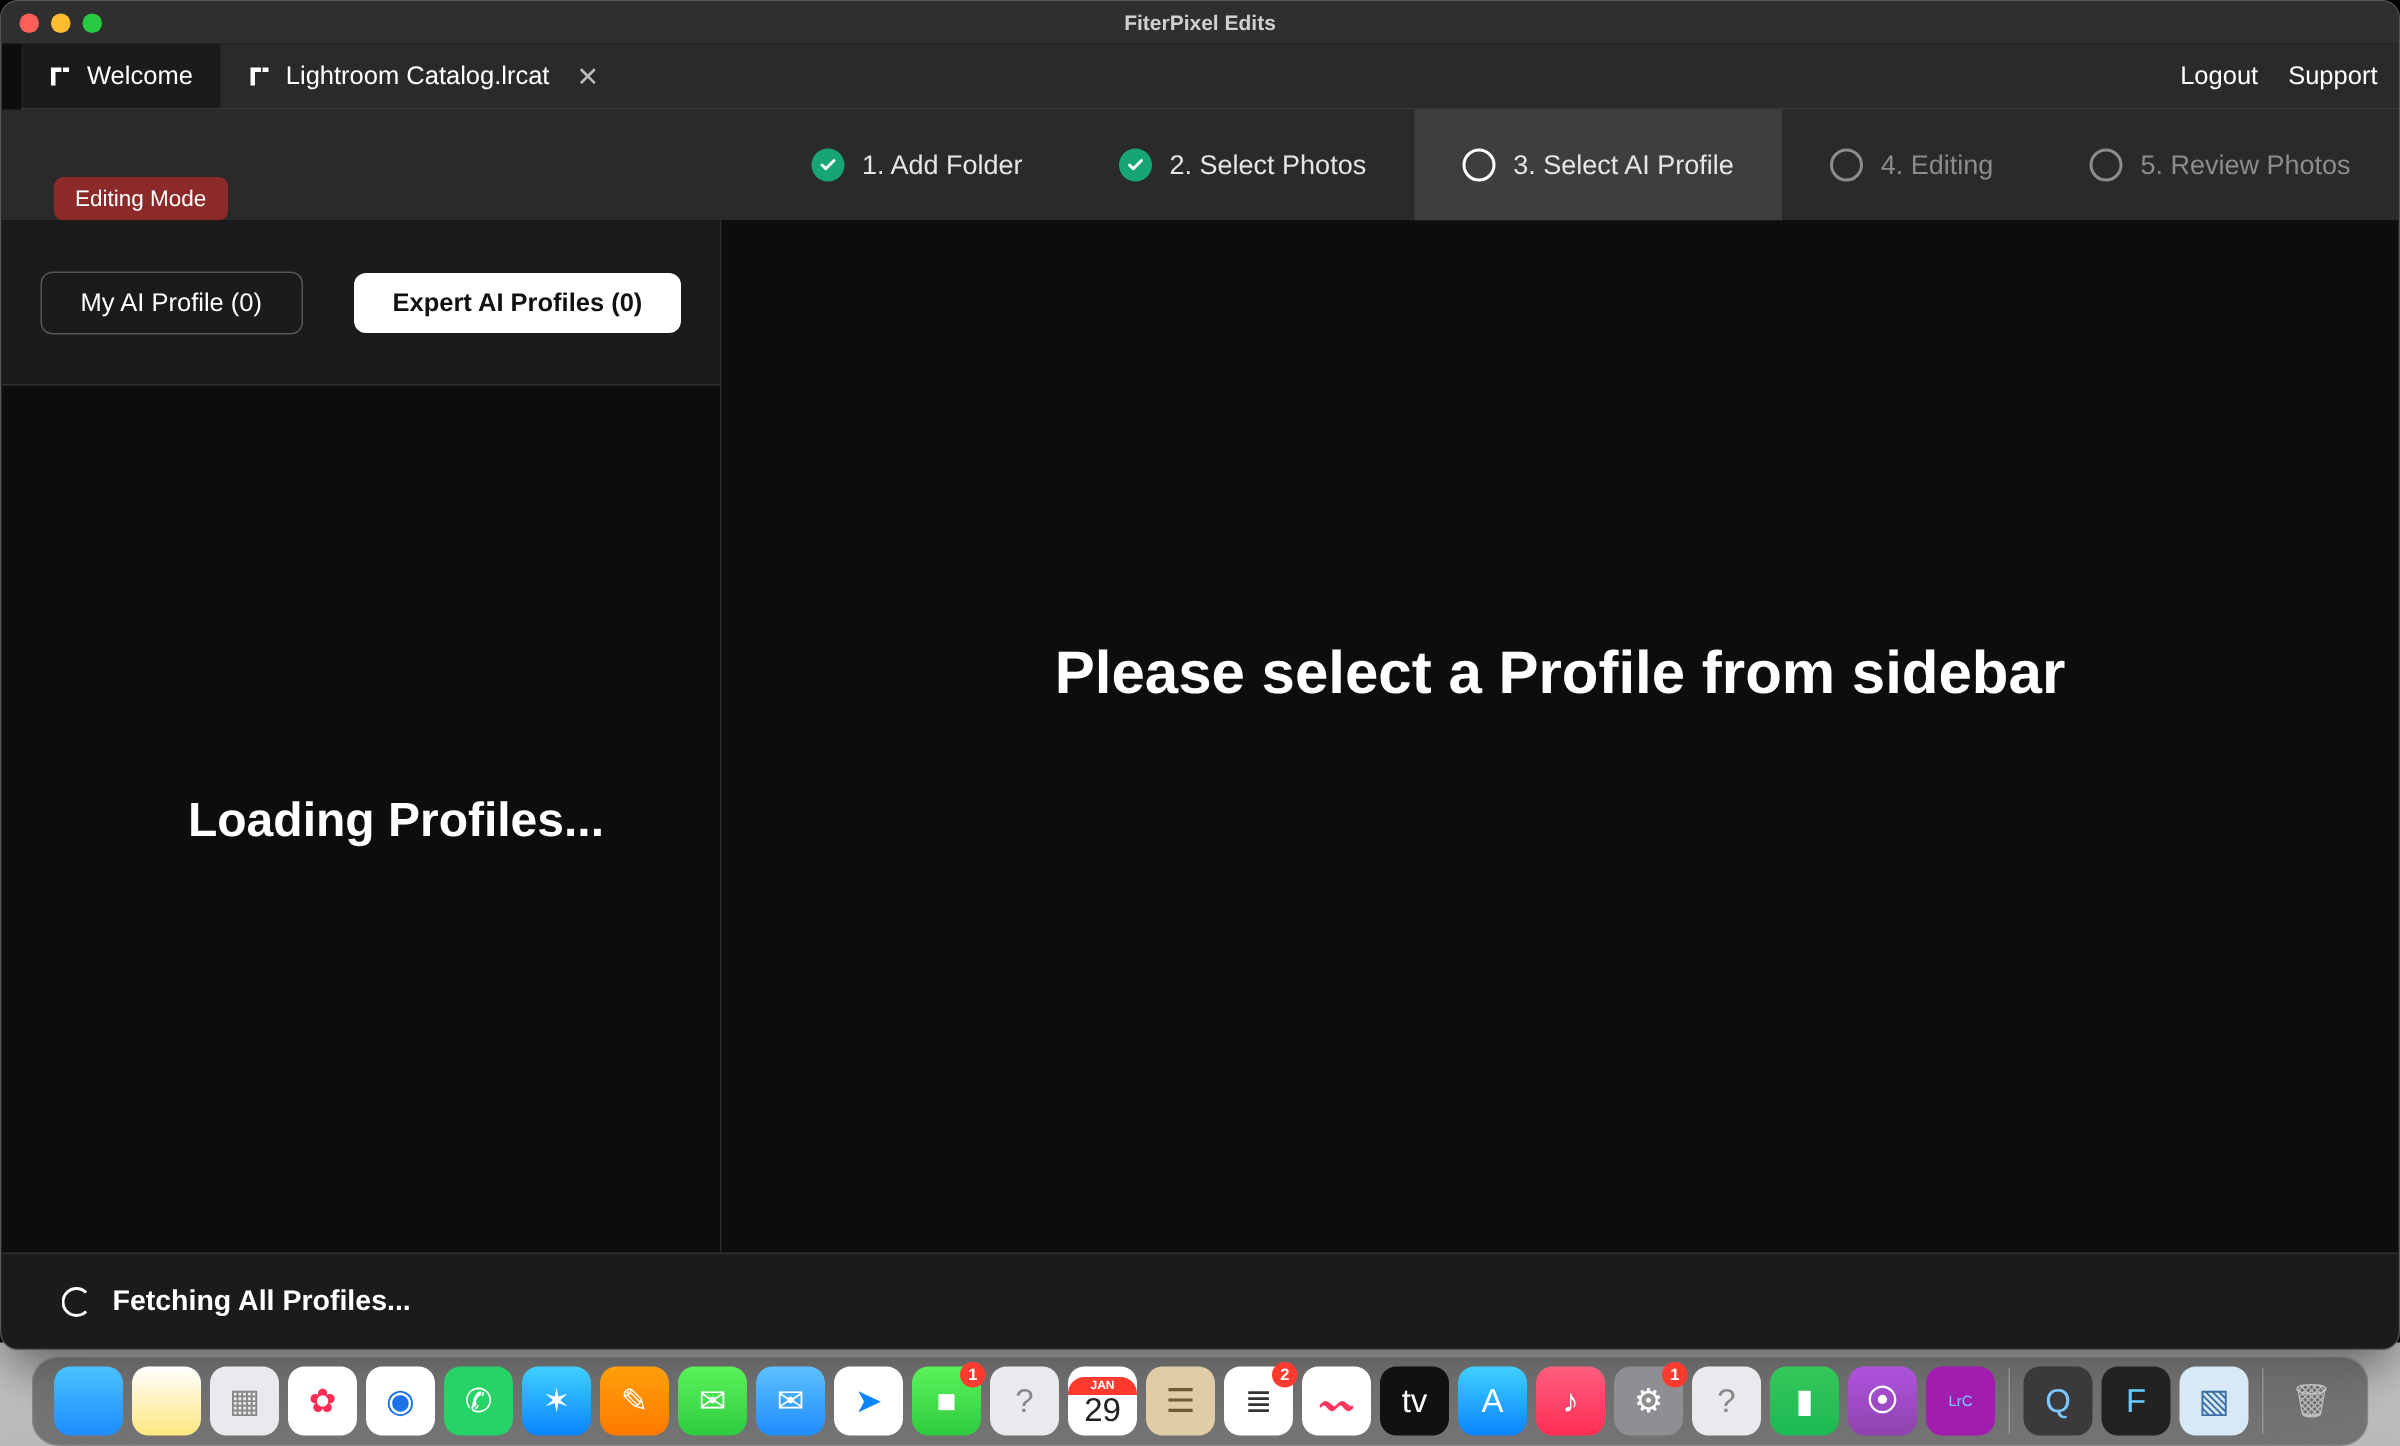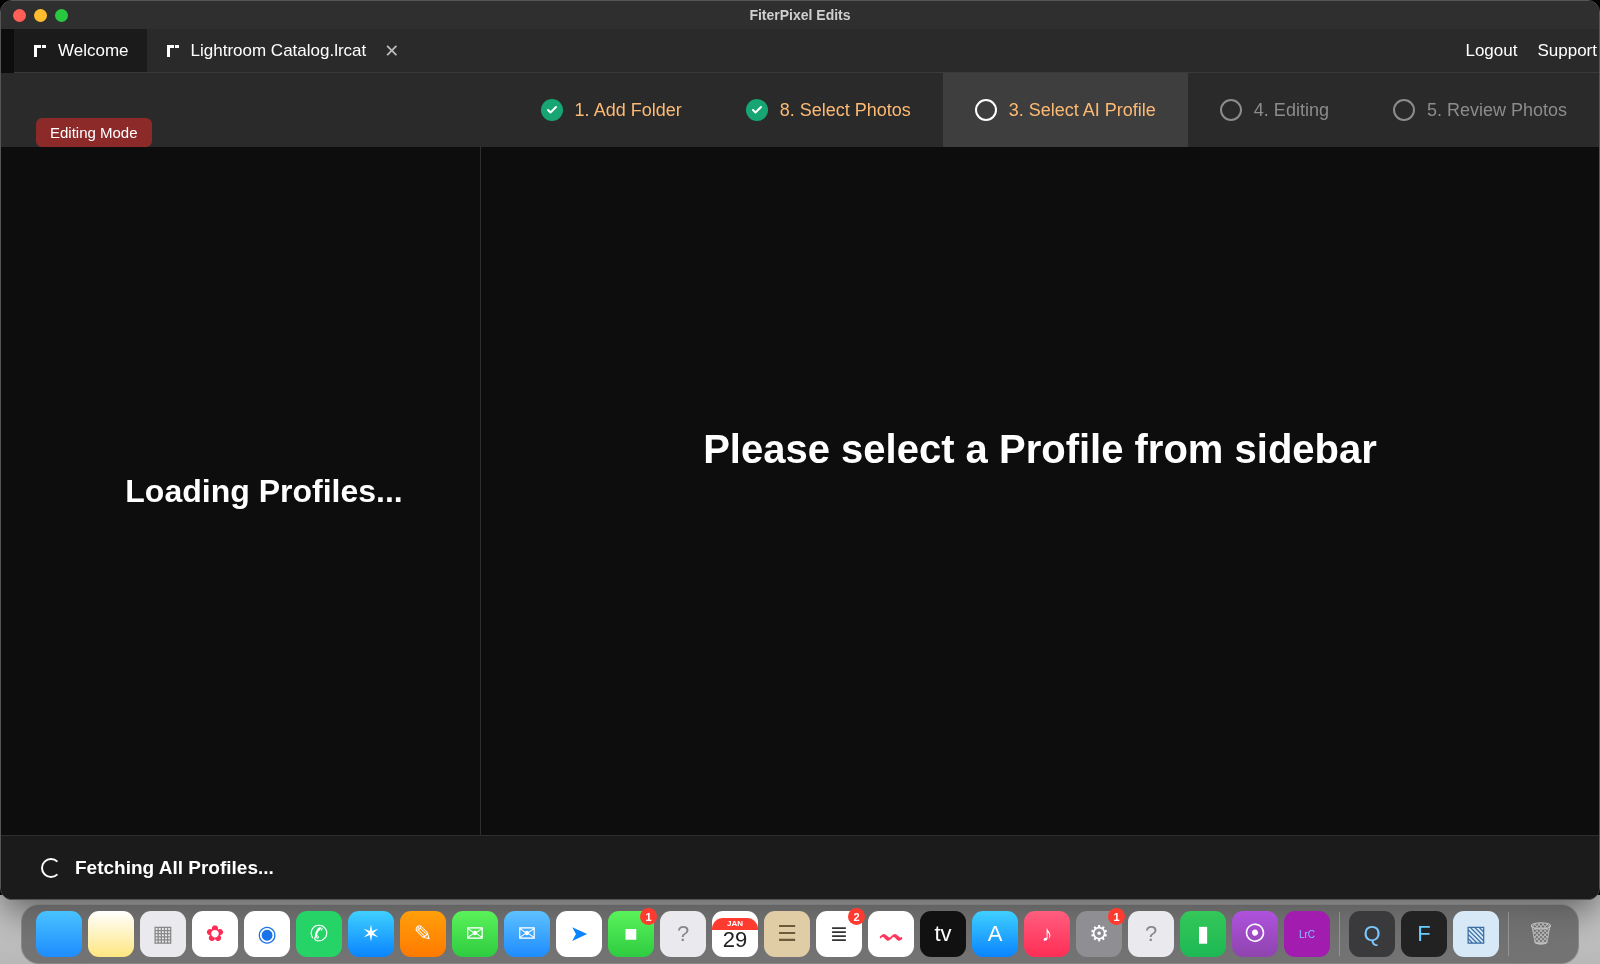--- a/index.html
+++ b/index.html
@@ -75,21 +75,21 @@
     color: #bbb;
     font-size: 18px;
     margin-left: 8px;
     cursor: pointer;
   }
   .tabbar-spacer { flex: 1; }
   .tabbar-right {
     display: flex;
     align-items: center;
     gap: 20px;
-    padding-right: 2px;
+    padding-right: 14px;
     color: #fff;
     font-size: 17px;
   }
   .tabbar-right span { cursor: pointer; }
 
   
   .stepbar {
     height: 74px;
     background: #2a2a2a;
     display: flex;
@@ -109,21 +109,21 @@
     margin-left: auto;
     display: flex;
     align-items: stretch;
     height: 100%;
   }
   .step {
     display: flex;
     align-items: center;
     gap: 12px;
     padding: 0 32px;
-    color: #fdba74;
+    color: #e5e5e5;
     font-size: 18px;
     height: 100%;
   }
   .step.current { background: #3e3e3e; }
   .step.future  { color: #8c8c8c; }
   .step-icon {
     width: 22px; height: 22px;
     border-radius: 50%;
     display:flex; align-items:center; justify-content:center;
     flex-shrink:0;
@@ -339,40 +339,44 @@
               </svg>
             </div>
             <span>1. Add Folder</span>
           </div>
           <div class="step">
             <div class="step-icon done">
               <svg viewBox="0 0 12 12">
                 <path d="M2 6l2.5 2.5L10 3" stroke="#fff" stroke-width="2" fill="none" stroke-linecap="round" stroke-linejoin="round"></path>
               </svg>
             </div>
-            <span>8. Select Photos</span>
+            <span>2. Select Photos</span>
           </div>
           <div class="step current">
             <div class="step-icon ring white"></div>
             <span>3. Select AI Profile</span>
           </div>
           <div class="step future">
             <div class="step-icon ring grey"></div>
             <span>4. Editing</span>
           </div>
           <div class="step future">
             <div class="step-icon ring grey"></div>
             <span>5. Review Photos</span>
           </div>
         </div>
   </div>
 
   <div class="body">
 
     <div class="sidebar">
+      <div class="sidebar-tabs">
+        <div class="pill outline">My AI Profile (0)</div>
+        <div class="pill filled">Expert AI Profiles (0)</div>
+      </div>
       <div class="sidebar-center">
         <div class="loading-text">Loading Profiles...</div>
       </div>
     </div>
 
     <div class="main">
       <div class="main-msg-wrap">
         <div class="main-msg">Please select a Profile from sidebar</div>
       </div>
     </div>

